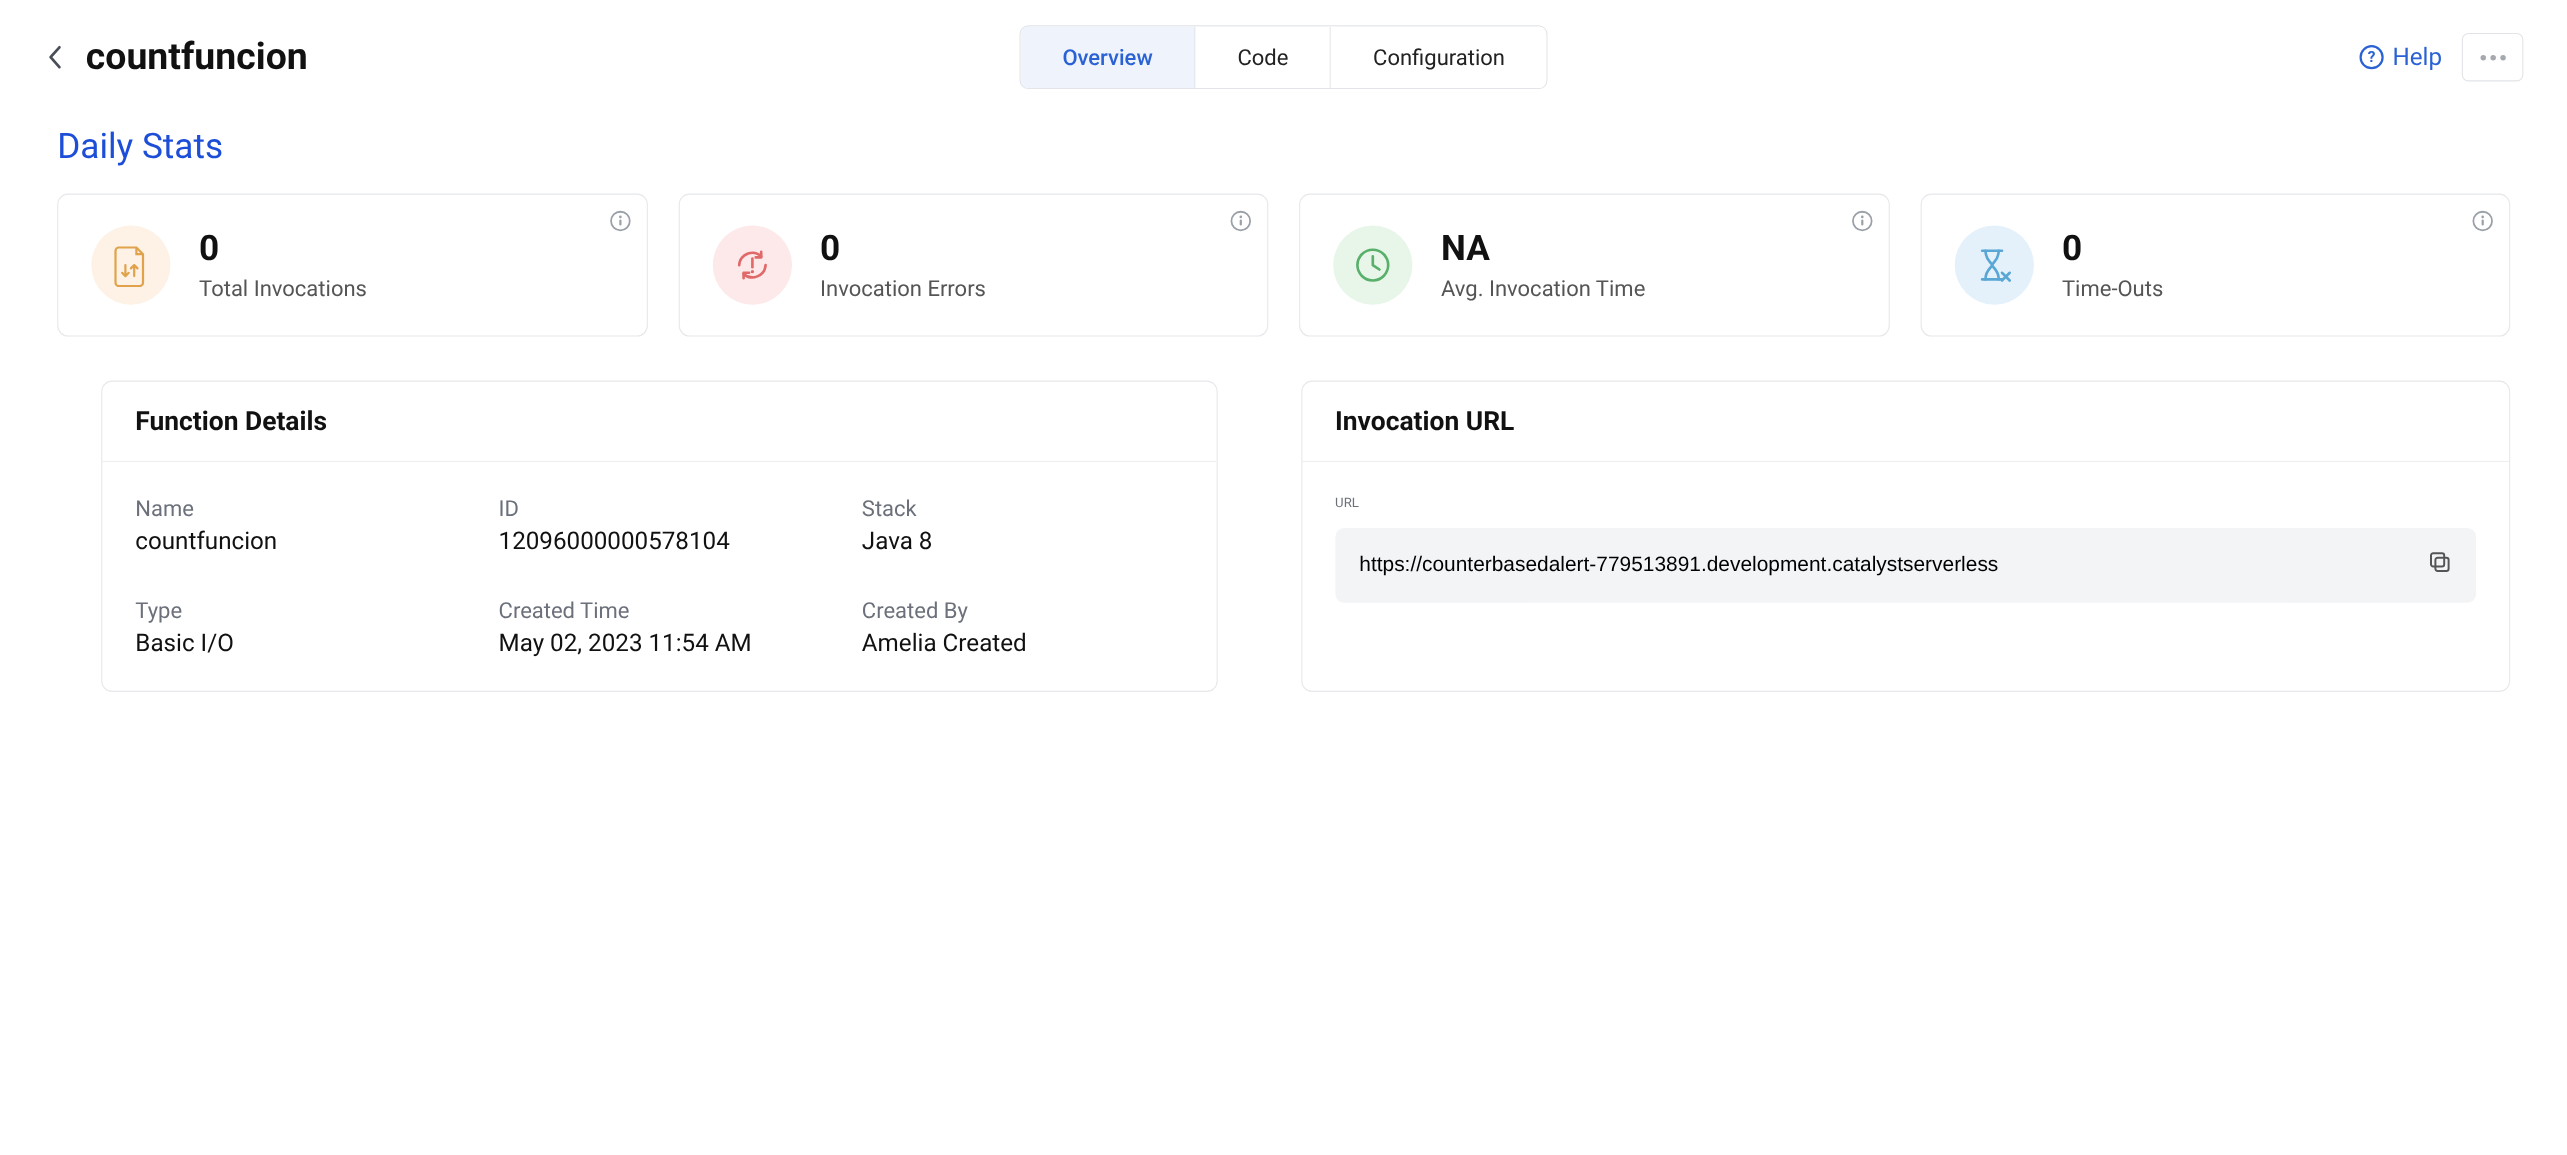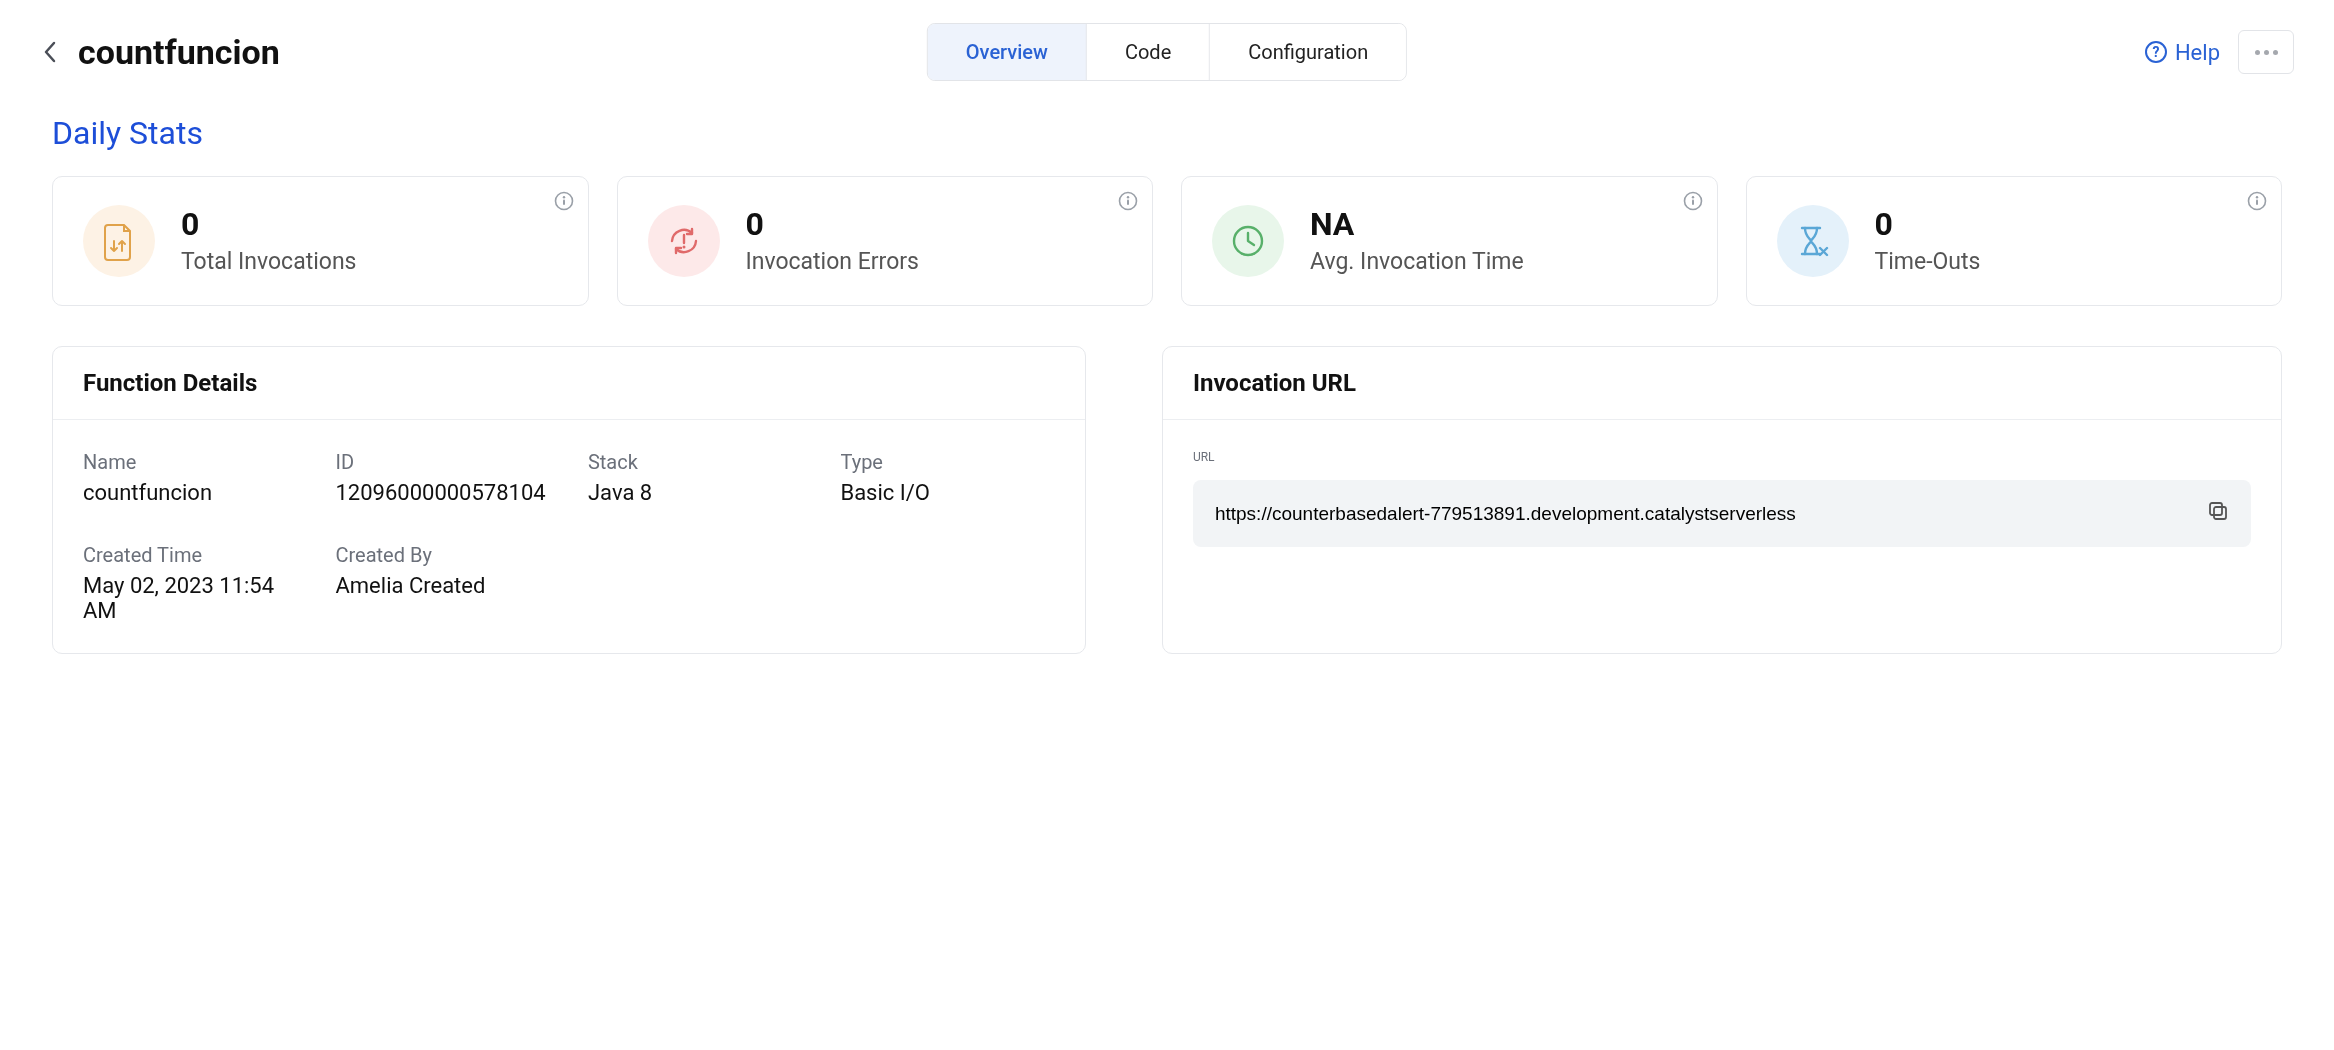--- a/index.html
+++ b/index.html
@@ -93,39 +93,39 @@
   .stat-body { display:flex; align-items:center; gap:26px; }
   .stat-icon-wrap {
     width:72px; height:72px; border-radius:50%;
     display:flex; align-items:center; justify-content:center;
   }
   .stat-icon-wrap.orange { background:#fdf2e5; }
   .stat-icon-wrap.red { background:#fde9e9; }
   .stat-icon-wrap.green { background:#e8f6ea; }
   .stat-icon-wrap.blue { background:#e4f1fa; }
   .stat-value { font-size:32px; font-weight:700; color:#111; line-height:1.1; }
-  .stat-label { font-size:23px; color:#555; margin-top:6px; }
+  .stat-label { font-size:20px; color:#555; margin-top:6px; }
 
   .lower-row { display:flex; gap:28px; padding: 0 12px; }
   .card {
     border:1px solid #e6e8ec;
     border-radius:10px;
     background:#fff;
   }
-  .card.details { flex: 1 1 48%; }
+  .card.details { flex: 1 1 48%; margin-left: 40px; }
   .card.invocation { flex: 1 1 52%; margin-left: 48px; }
   .card-header {
     padding:22px 30px;
     border-bottom:1px solid #eceef1;
     font-size:24px; font-weight:700; color:#111;
   }
   .card-body { padding:30px; }
   .details-grid {
     display:grid;
-    grid-template-columns: 1fr 1fr 1fr 1fr;
+    grid-template-columns: 1fr 1fr 1fr;
     column-gap:40px; row-gap:36px;gap:38px;
   }
   .field-label { font-size:20px; color:#6b707a; margin-bottom:6px; }
   .field-value { font-size:22px; color:#111; }
   
   .url-field-label { font-size:12px; color:#6b707a; margin-bottom:16px; }
   .url-box {
     background:#f2f4f6;
     border-radius:8px;
     padding:20px 22px;

